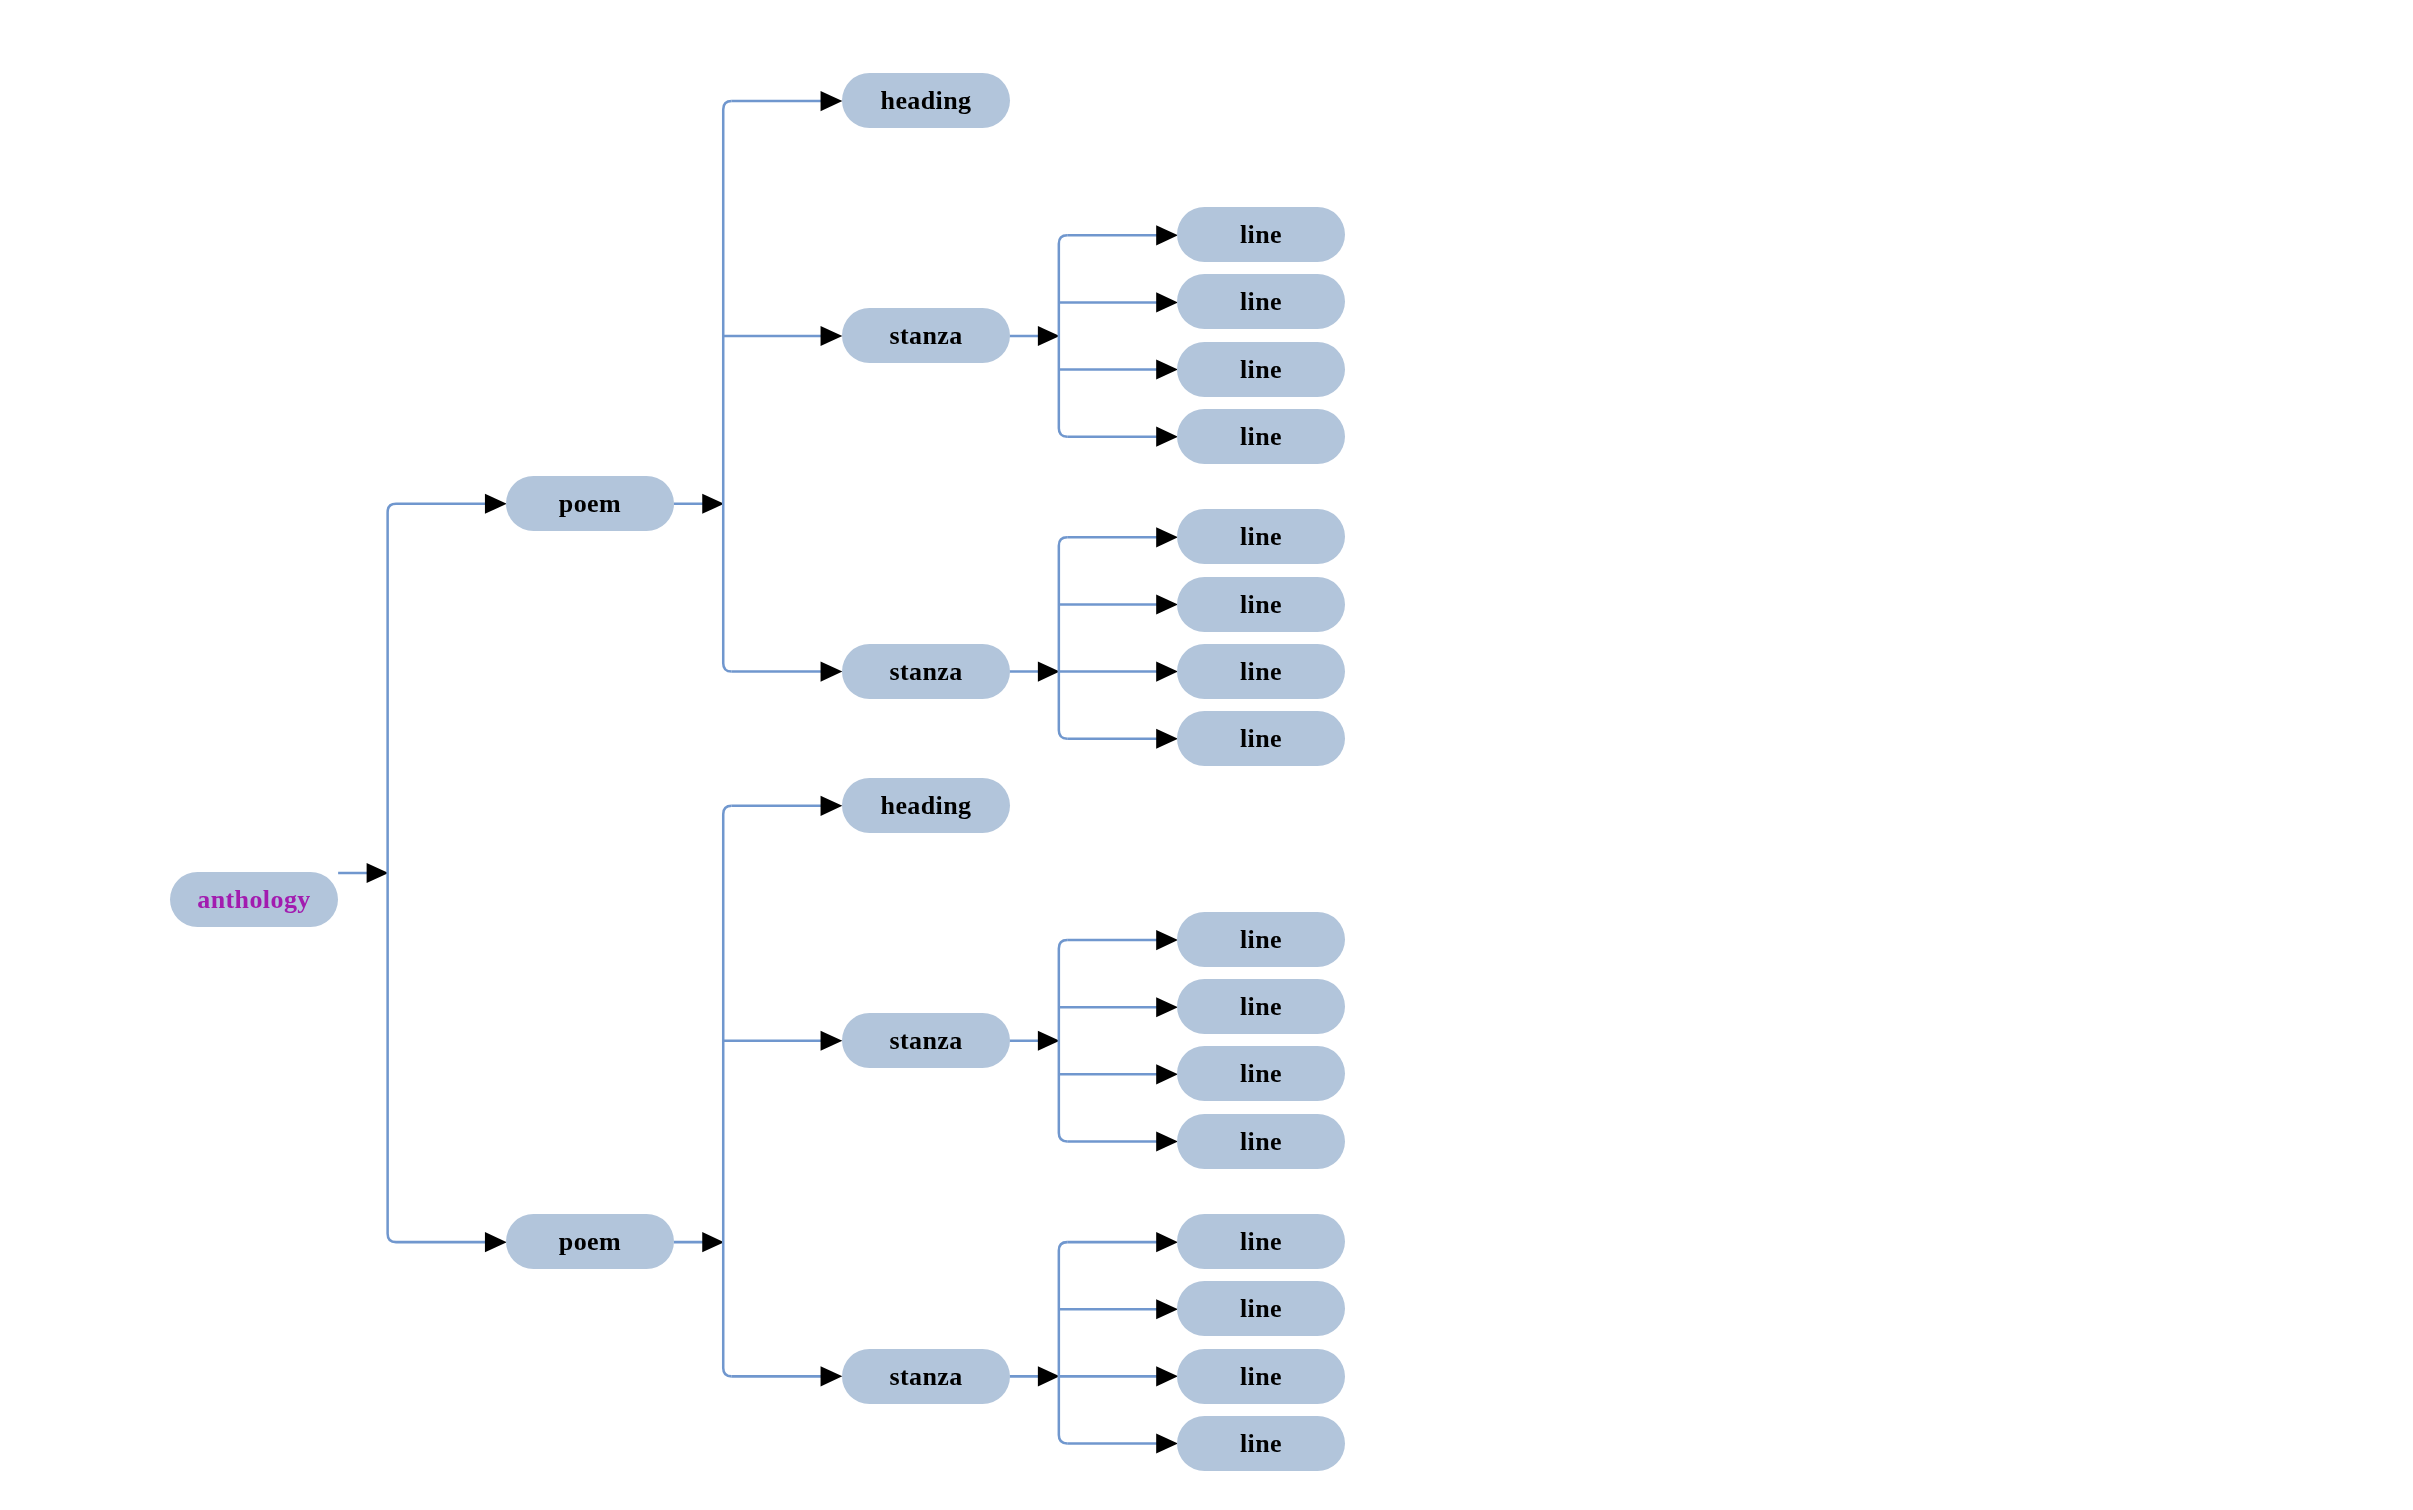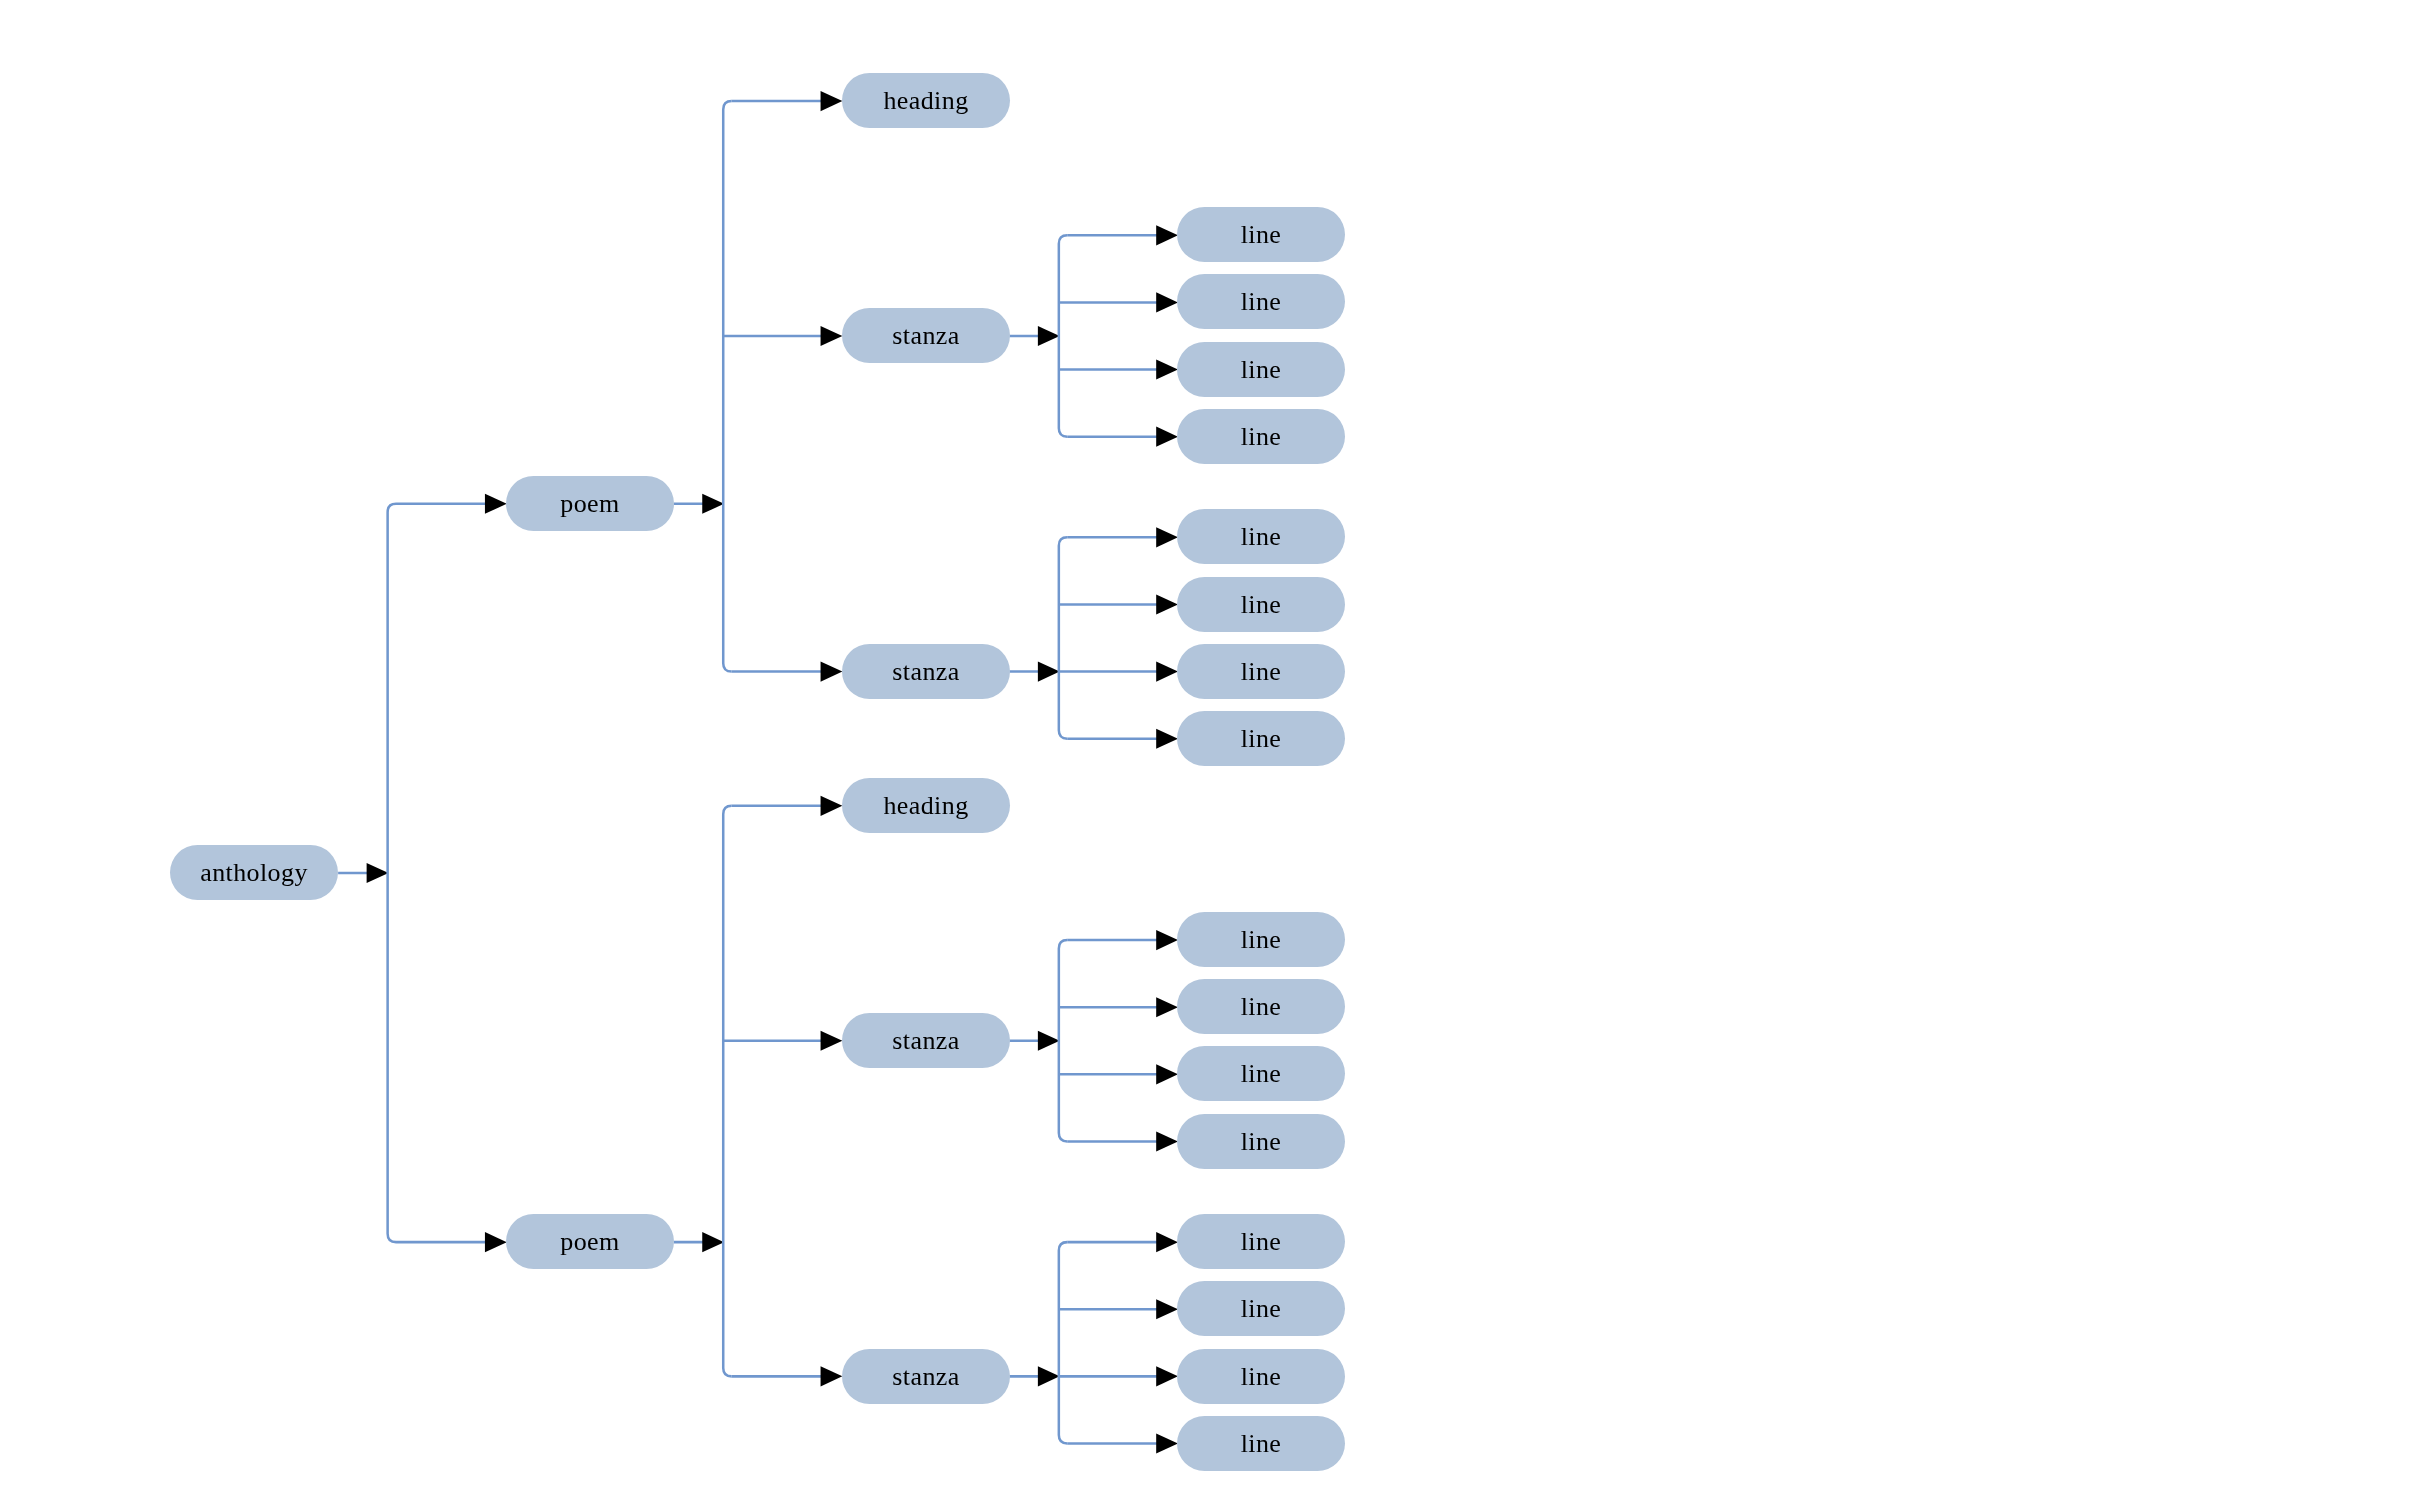--- a/index.html
+++ b/index.html
@@ -13,21 +13,21 @@
   svg.edges { position: absolute; left: 0; top: 0; }
   .nodes-layer { position: absolute; left: 0; top: 0; width: 100%; height: 100%; }
   .node {
     position: absolute;
     width: 168px;
     height: 55px;
     border-radius: 28px;
     display: flex;
     align-items: center;
     justify-content: center;
-    font-weight: normal;
+    font-weight: bold;
     font-size: 26px;
     letter-spacing: 0.4px;
     user-select: none;
     white-space: nowrap;
   }
 </style>
 </head>
 <body>
 
 <div class="canvas" id="canvas" style="background: rgb(255, 255, 255);">
@@ -96,21 +96,21 @@
       <line x1="1272" y1="1480" x2="1383" y2="1480" stroke="#7097ce" stroke-width="3"></line>
       <polygon points="1404,1480 1378,1468 1378,1492" fill="#000000"></polygon>
       <line x1="1262" y1="1560" x2="1383" y2="1560" stroke="#7097ce" stroke-width="3"></line>
       <polygon points="1404,1560 1378,1548 1378,1572" fill="#000000"></polygon>
       <line x1="1262" y1="1640" x2="1383" y2="1640" stroke="#7097ce" stroke-width="3"></line>
       <polygon points="1404,1640 1378,1628 1378,1652" fill="#000000"></polygon>
       <line x1="1272" y1="1720" x2="1383" y2="1720" stroke="#7097ce" stroke-width="3"></line>
       <polygon points="1404,1720 1378,1708 1378,1732" fill="#000000"></polygon>
     </svg>
   <div class="nodes-layer" id="nodes">
-      <div class="node" style="left: 170px; top: 845px; background: rgb(178, 197, 219); color: #000000;">anthology</div>
+      <div class="node" style="left: 170px; top: 872px; background: rgb(178, 197, 219); color: #a21caf;">anthology</div>
       <div class="node" style="left: 506px; top: 476px; background: rgb(178, 197, 219); color: rgb(0, 0, 0);">poem</div>
       <div class="node" style="left: 842px; top: 73px; background: rgb(178, 197, 219); color: rgb(0, 0, 0);">heading</div>
       <div class="node" style="left: 842px; top: 308px; background: rgb(178, 197, 219); color: rgb(0, 0, 0);">stanza</div>
       <div class="node" style="left: 1177px; top: 207px; background: rgb(178, 197, 219); color: rgb(0, 0, 0);">line</div>
       <div class="node" style="left: 1177px; top: 274px; background: rgb(178, 197, 219); color: rgb(0, 0, 0);">line</div>
       <div class="node" style="left: 1177px; top: 342px; background: rgb(178, 197, 219); color: rgb(0, 0, 0);">line</div>
       <div class="node" style="left: 1177px; top: 409px; background: rgb(178, 197, 219); color: rgb(0, 0, 0);">line</div>
       <div class="node" style="left: 842px; top: 644px; background: rgb(178, 197, 219); color: rgb(0, 0, 0);">stanza</div>
       <div class="node" style="left: 1177px; top: 509px; background: rgb(178, 197, 219); color: rgb(0, 0, 0);">line</div>
       <div class="node" style="left: 1177px; top: 577px; background: rgb(178, 197, 219); color: rgb(0, 0, 0);">line</div>

